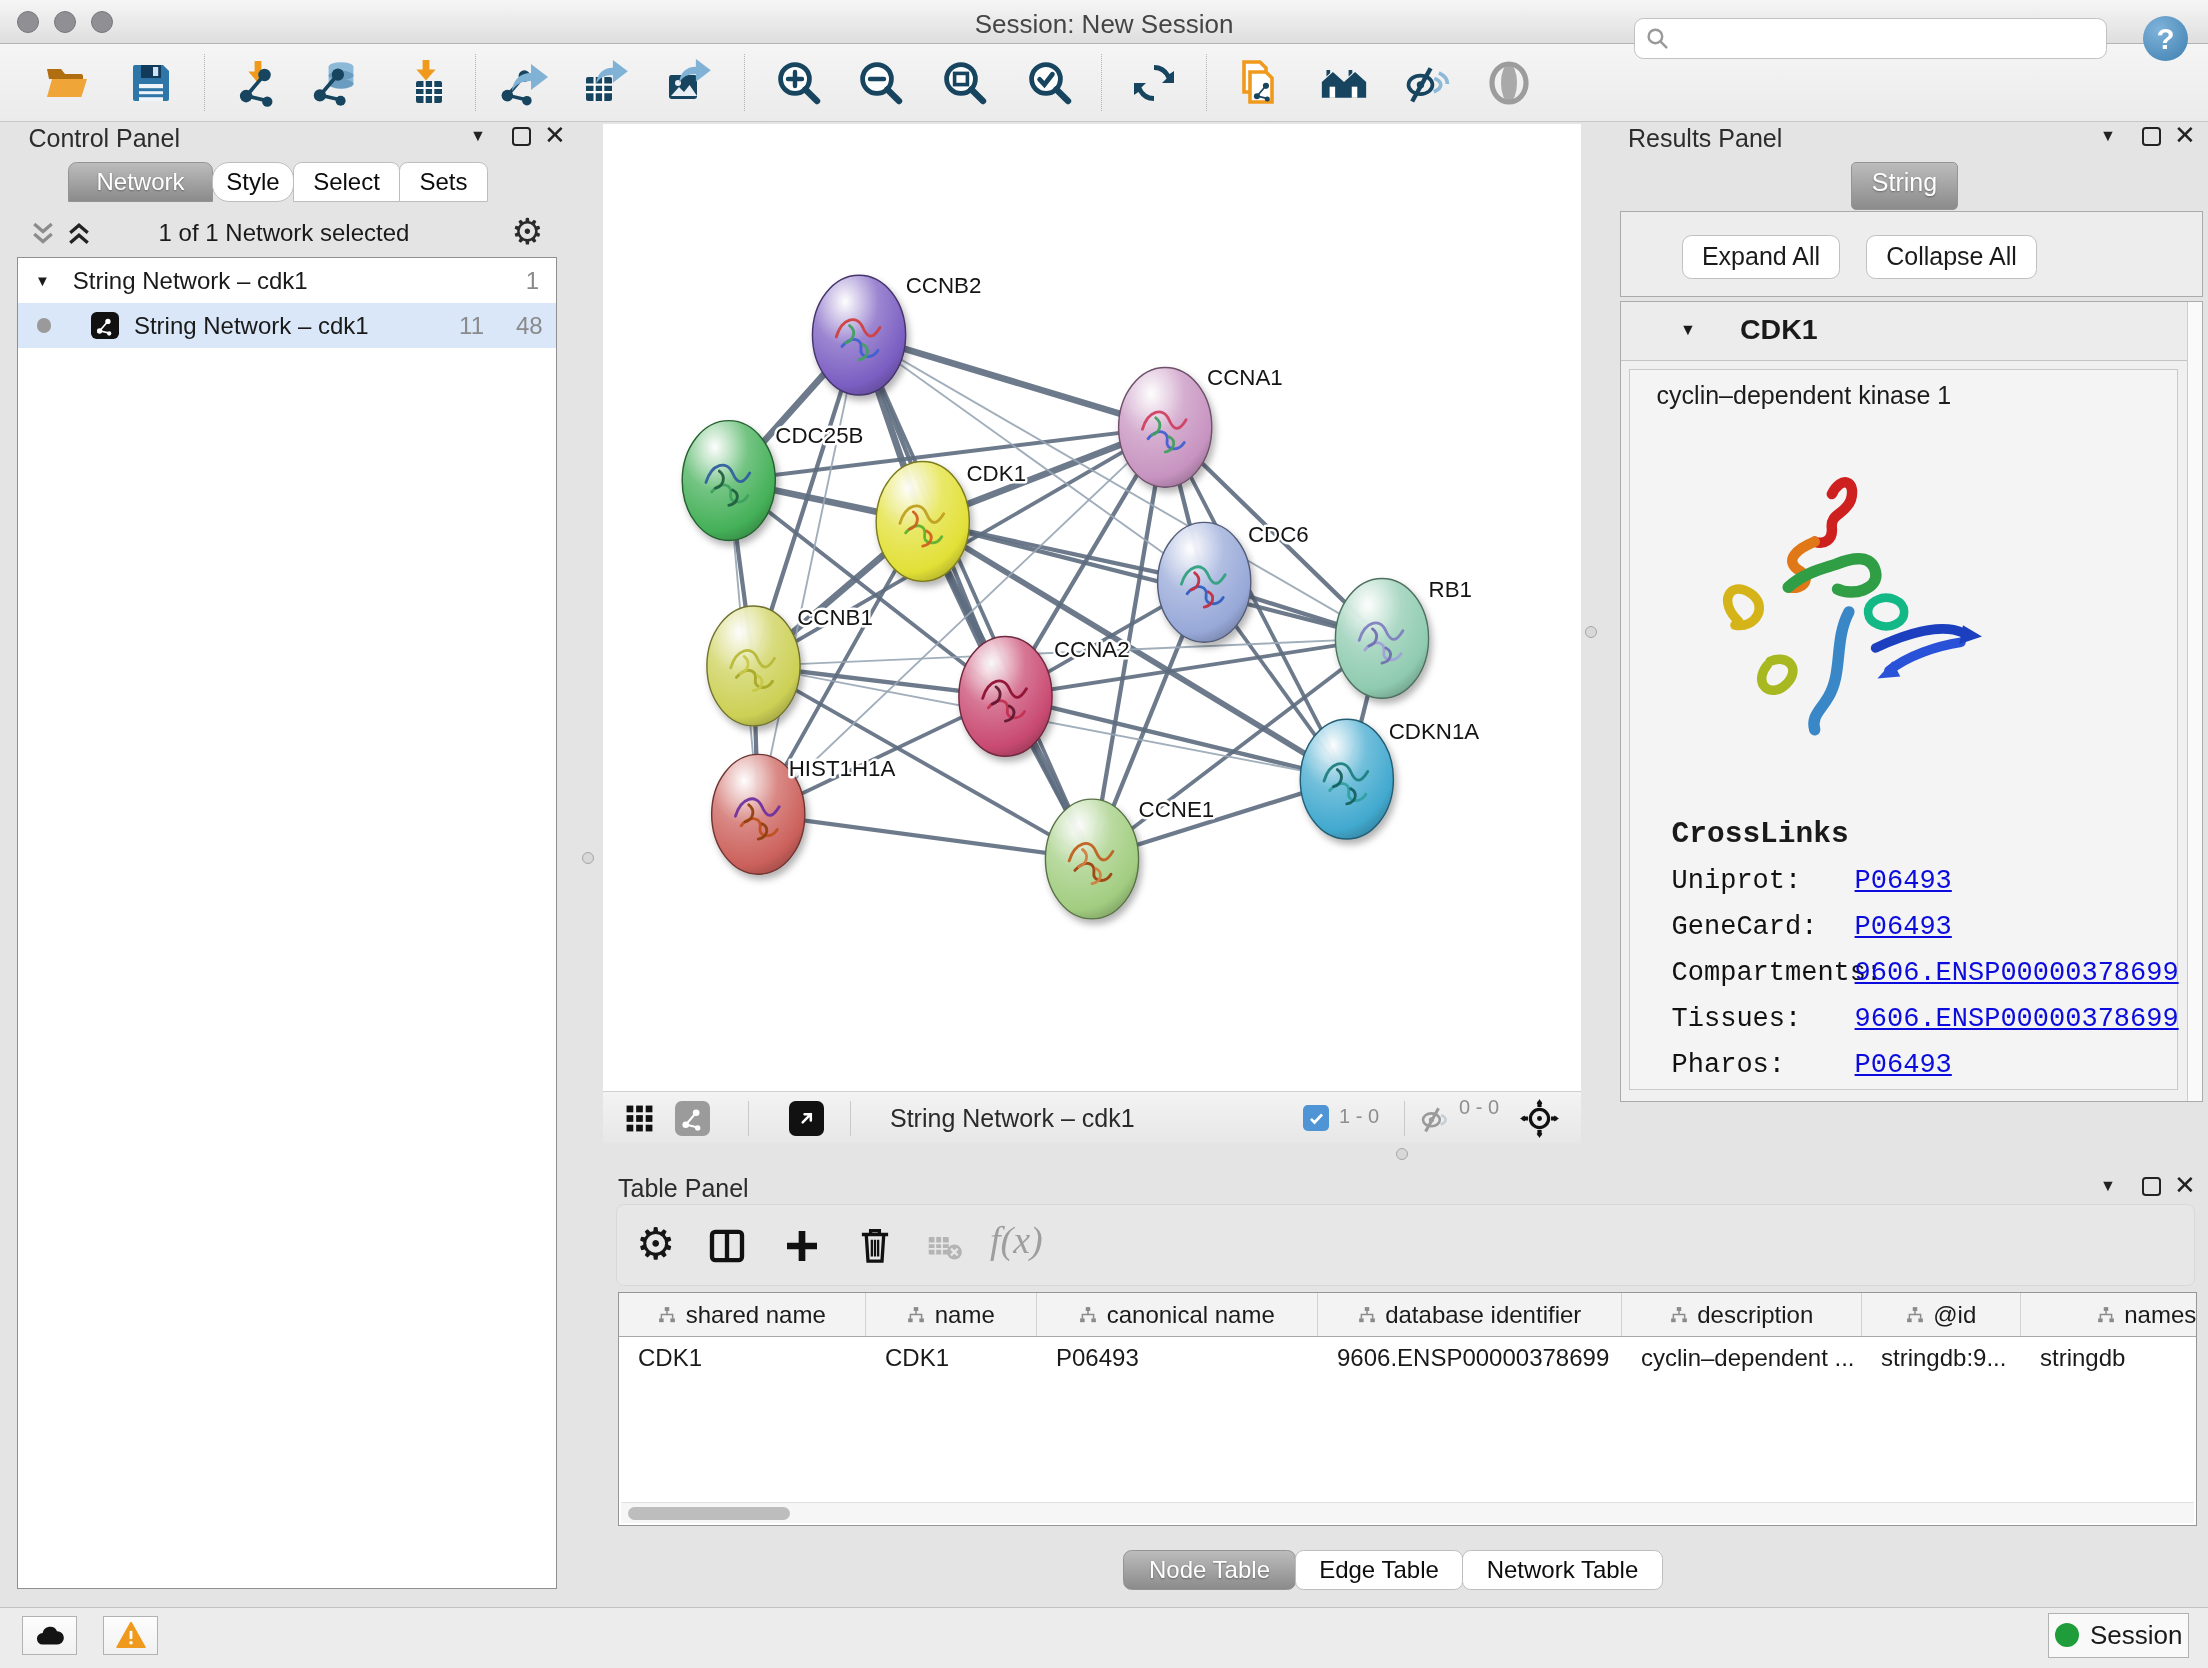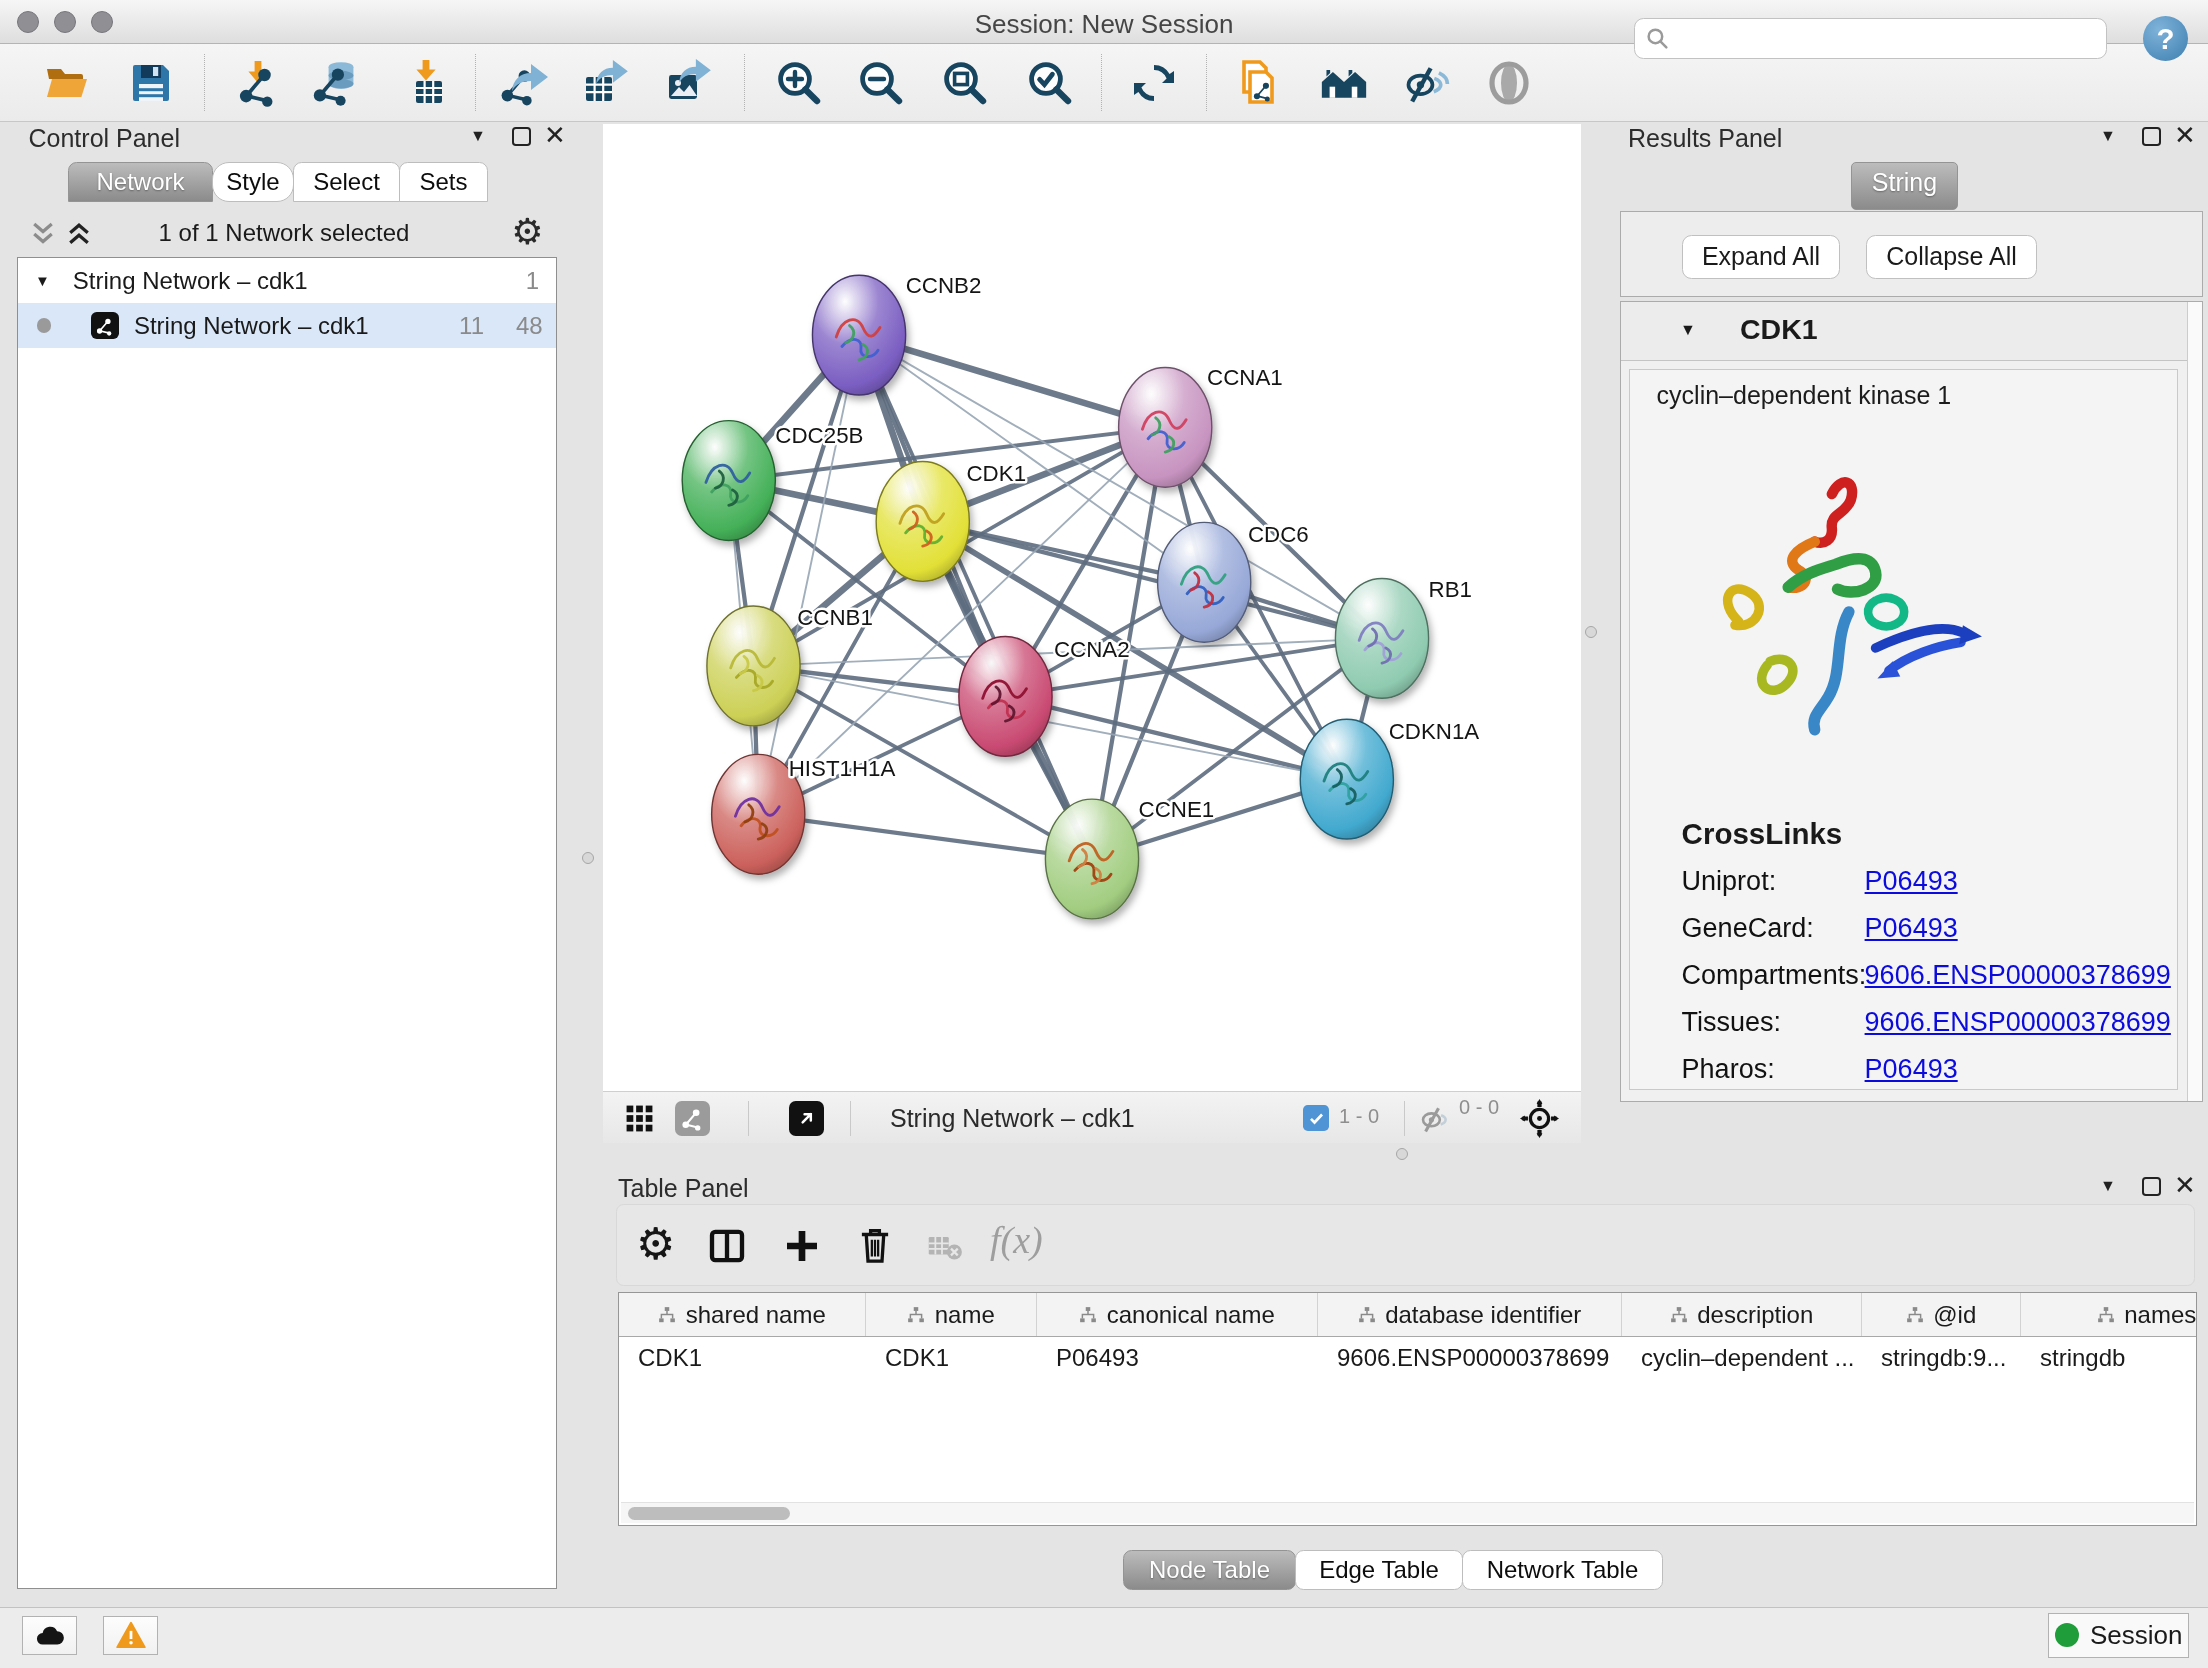--- a/index.html
+++ b/index.html
@@ -82,21 +82,21 @@
 #rp-btnbox { position:absolute; left:1620px; top:211px; width:583px; height:86px; background:#ededed; border:1.9px solid #ababab; }
 .rp-btn { position:absolute; top:23px; height:44px; background:#fff; border:1.9px solid #c0c0c0; border-radius:9.5px;
   font-size:25px; text-align:center; line-height:40px; cursor:pointer; }
 #rp-box { position:absolute; left:1620px; top:301px; width:583px; height:801px; background:#f0f0f0; border:1.9px solid #ababab; }
 #rp-head { position:absolute; left:0; top:0; right:0; height:59px; background:#ececec; border-bottom:1px solid #c4c4c4; }
 #rp-head .tri { position:absolute; left:59px; top:19px; font-size:16px; cursor:pointer; }
 #rp-gene { position:absolute; left:119px; top:11.4px; font-size:28.5px; font-weight:bold; }
 #rp-inner { position:absolute; left:7.6px; top:67px; width:549px; height:721px; background:#f4f4f4; border:1px solid #c9c9c9; }
 #rp-desc { position:absolute; left:27px; top:11.4px; font-size:25px; color:#1c1c1c; }
 #rp-protein { position:absolute; left:42px; top:88px; }
-#rp-xl { position:absolute; left:52px; top:447px; font-family:Liberation Sans, sans-serif; }
+#rp-xl { position:absolute; left:42px; top:447px; font-family:Liberation Mono, monospace; }
 #rp-xl h3 { font-size:29.5px; margin-bottom:15px; }
 .xl-row { display:flex; margin-bottom:16px; font-size:27px; }
 .xl-row .lbl { width:183px; color:#111; }
 .xl-row a { color:#0b0bdd; text-decoration:underline; cursor:pointer; }
 #rp-scroll { position:absolute; right:0; top:0; width:15px; height:100%; background:#fafafa; border-left:1px solid #ccc; }
 
 
 #tp-toolbar { position:absolute; left:616px; top:1204px; width:1579px; height:82px; background:#e7e7e7;
   border:1px solid #d8d8d8; border-radius:7.6px; }
 .tp-icon { position:absolute; cursor:pointer; }

